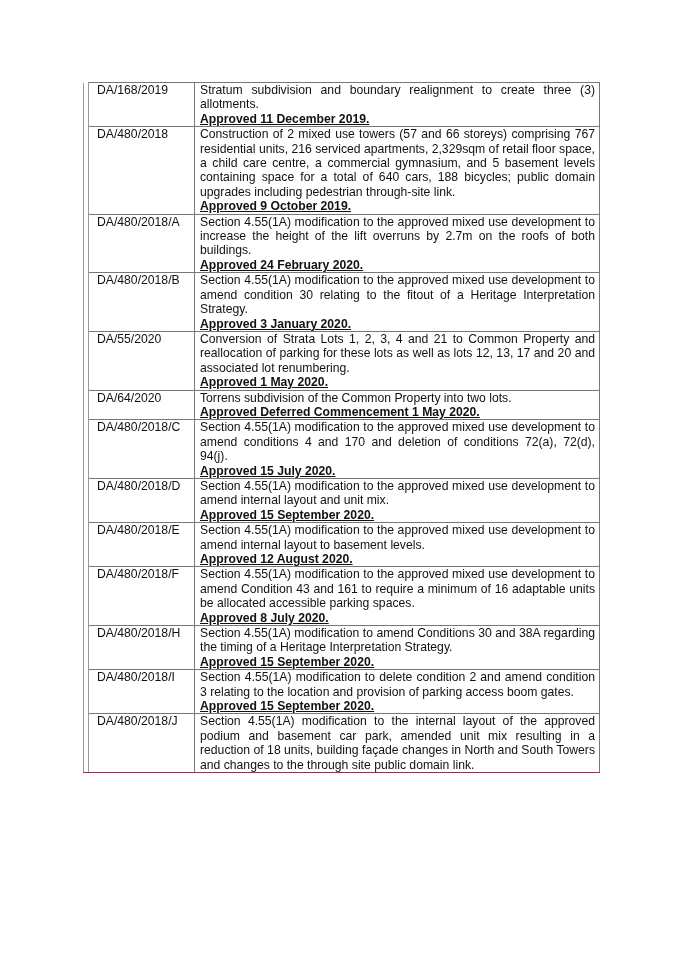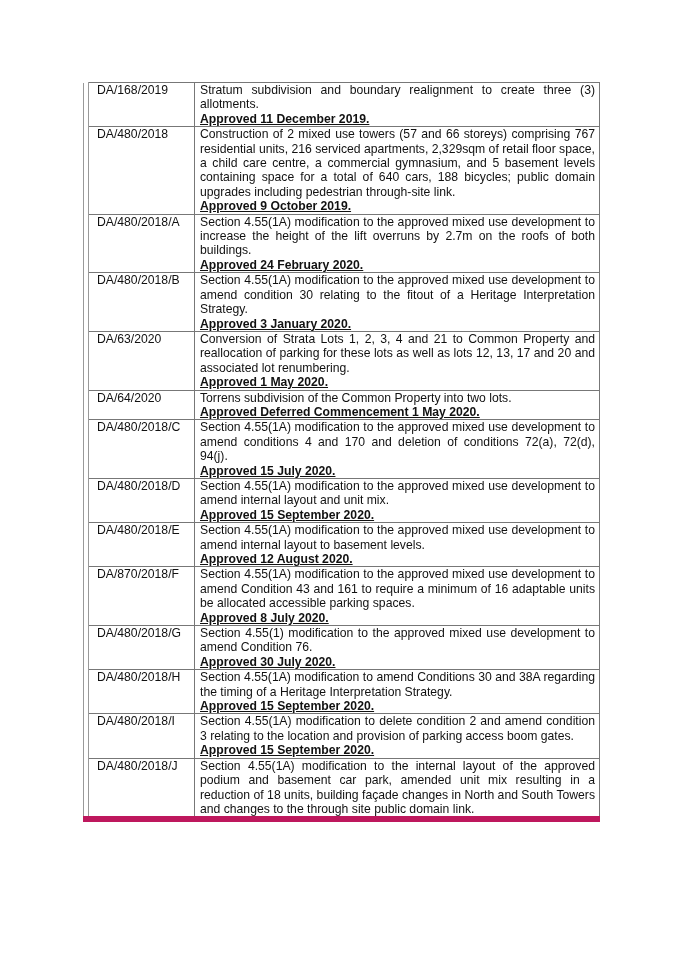--- a/index.html
+++ b/index.html
@@ -6,21 +6,21 @@
   body { width: 682px; height: 965px; position: relative; overflow: hidden;
          font-family: "Liberation Sans", sans-serif; color: #111; }
   .page { position: absolute; left: 83px; top: 82px; width: 517px; }
   table { border-collapse: collapse; width: 517px; table-layout: fixed; }
   td { border: 1px solid #777; vertical-align: top; font-size: 12.2px;
        line-height: 14.4px; padding: 0 4px 0 5px; }
   td.gutter { width: 4px; padding: 0; border-top: none; border-bottom: none; border-color:#999; }
   td.id { width: 93px; padding-left: 8px; }
   td.desc { text-align: justify; }
   .approved { font-weight: bold; display: block; text-align: left; text-decoration: underline; }
-  tr:last-child td { border-bottom: 6px solid #be185d; }
+  tr:last-child td { border-bottom: 1px solid #be185d; }
 </style>
 </head>
 <body>
 
 <div class="page">
   <table>
     <tbody id="rows">
   <tr>
     <td class="gutter"></td>
     <td class="id">DA/168/2019</td>
@@ -52,21 +52,21 @@
     <td class="gutter"></td>
     <td class="id">DA/480/2018/B</td>
     <td class="desc">
       <span class="description">Section 4.55(1A) modification to the approved mixed use development to amend condition 30 relating to the fitout of a Heritage Interpretation Strategy.</span>
       <span class="approved">Approved 3 January 2020.</span>
     </td>
   </tr>
 
   <tr>
     <td class="gutter"></td>
-    <td class="id">DA/63/2020</td>
+    <td class="id">DA/55/2020</td>
     <td class="desc">
       <span class="description">Conversion of Strata Lots 1, 2, 3, 4 and 21 to Common Property and reallocation of parking for these lots as well as lots 12, 13, 17 and 20 and associated lot renumbering.</span>
       <span class="approved">Approved 1 May 2020.</span>
     </td>
   </tr>
 
   <tr>
     <td class="gutter"></td>
     <td class="id">DA/64/2020</td>
     <td class="desc">
@@ -97,35 +97,27 @@
     <td class="gutter"></td>
     <td class="id">DA/480/2018/E</td>
     <td class="desc">
       <span class="description">Section 4.55(1A) modification to the approved mixed use development to amend internal layout to basement levels.</span>
       <span class="approved">Approved 12 August 2020.</span>
     </td>
   </tr>
 
   <tr>
     <td class="gutter"></td>
-    <td class="id">DA/870/2018/F</td>
+    <td class="id">DA/480/2018/F</td>
     <td class="desc">
       <span class="description">Section 4.55(1A) modification to the approved mixed use development to amend Condition 43 and 161 to require a minimum of 16 adaptable units be allocated accessible parking spaces.</span>
       <span class="approved">Approved 8 July 2020.</span>
     </td>
   </tr>
 
-  <tr>
-    <td class="gutter"></td>
-    <td class="id">DA/480/2018/G</td>
-    <td class="desc">
-      <span class="description">Section 4.55(1) modification to the approved mixed use development to amend Condition 76.</span>
-      <span class="approved">Approved 30 July 2020.</span>
-    </td>
-  </tr>
 
   <tr>
     <td class="gutter"></td>
     <td class="id">DA/480/2018/H</td>
     <td class="desc">
       <span class="description">Section 4.55(1A) modification to amend Conditions 30 and 38A regarding the timing of a Heritage Interpretation Strategy.</span>
       <span class="approved">Approved 15 September 2020.</span>
     </td>
   </tr>
 

